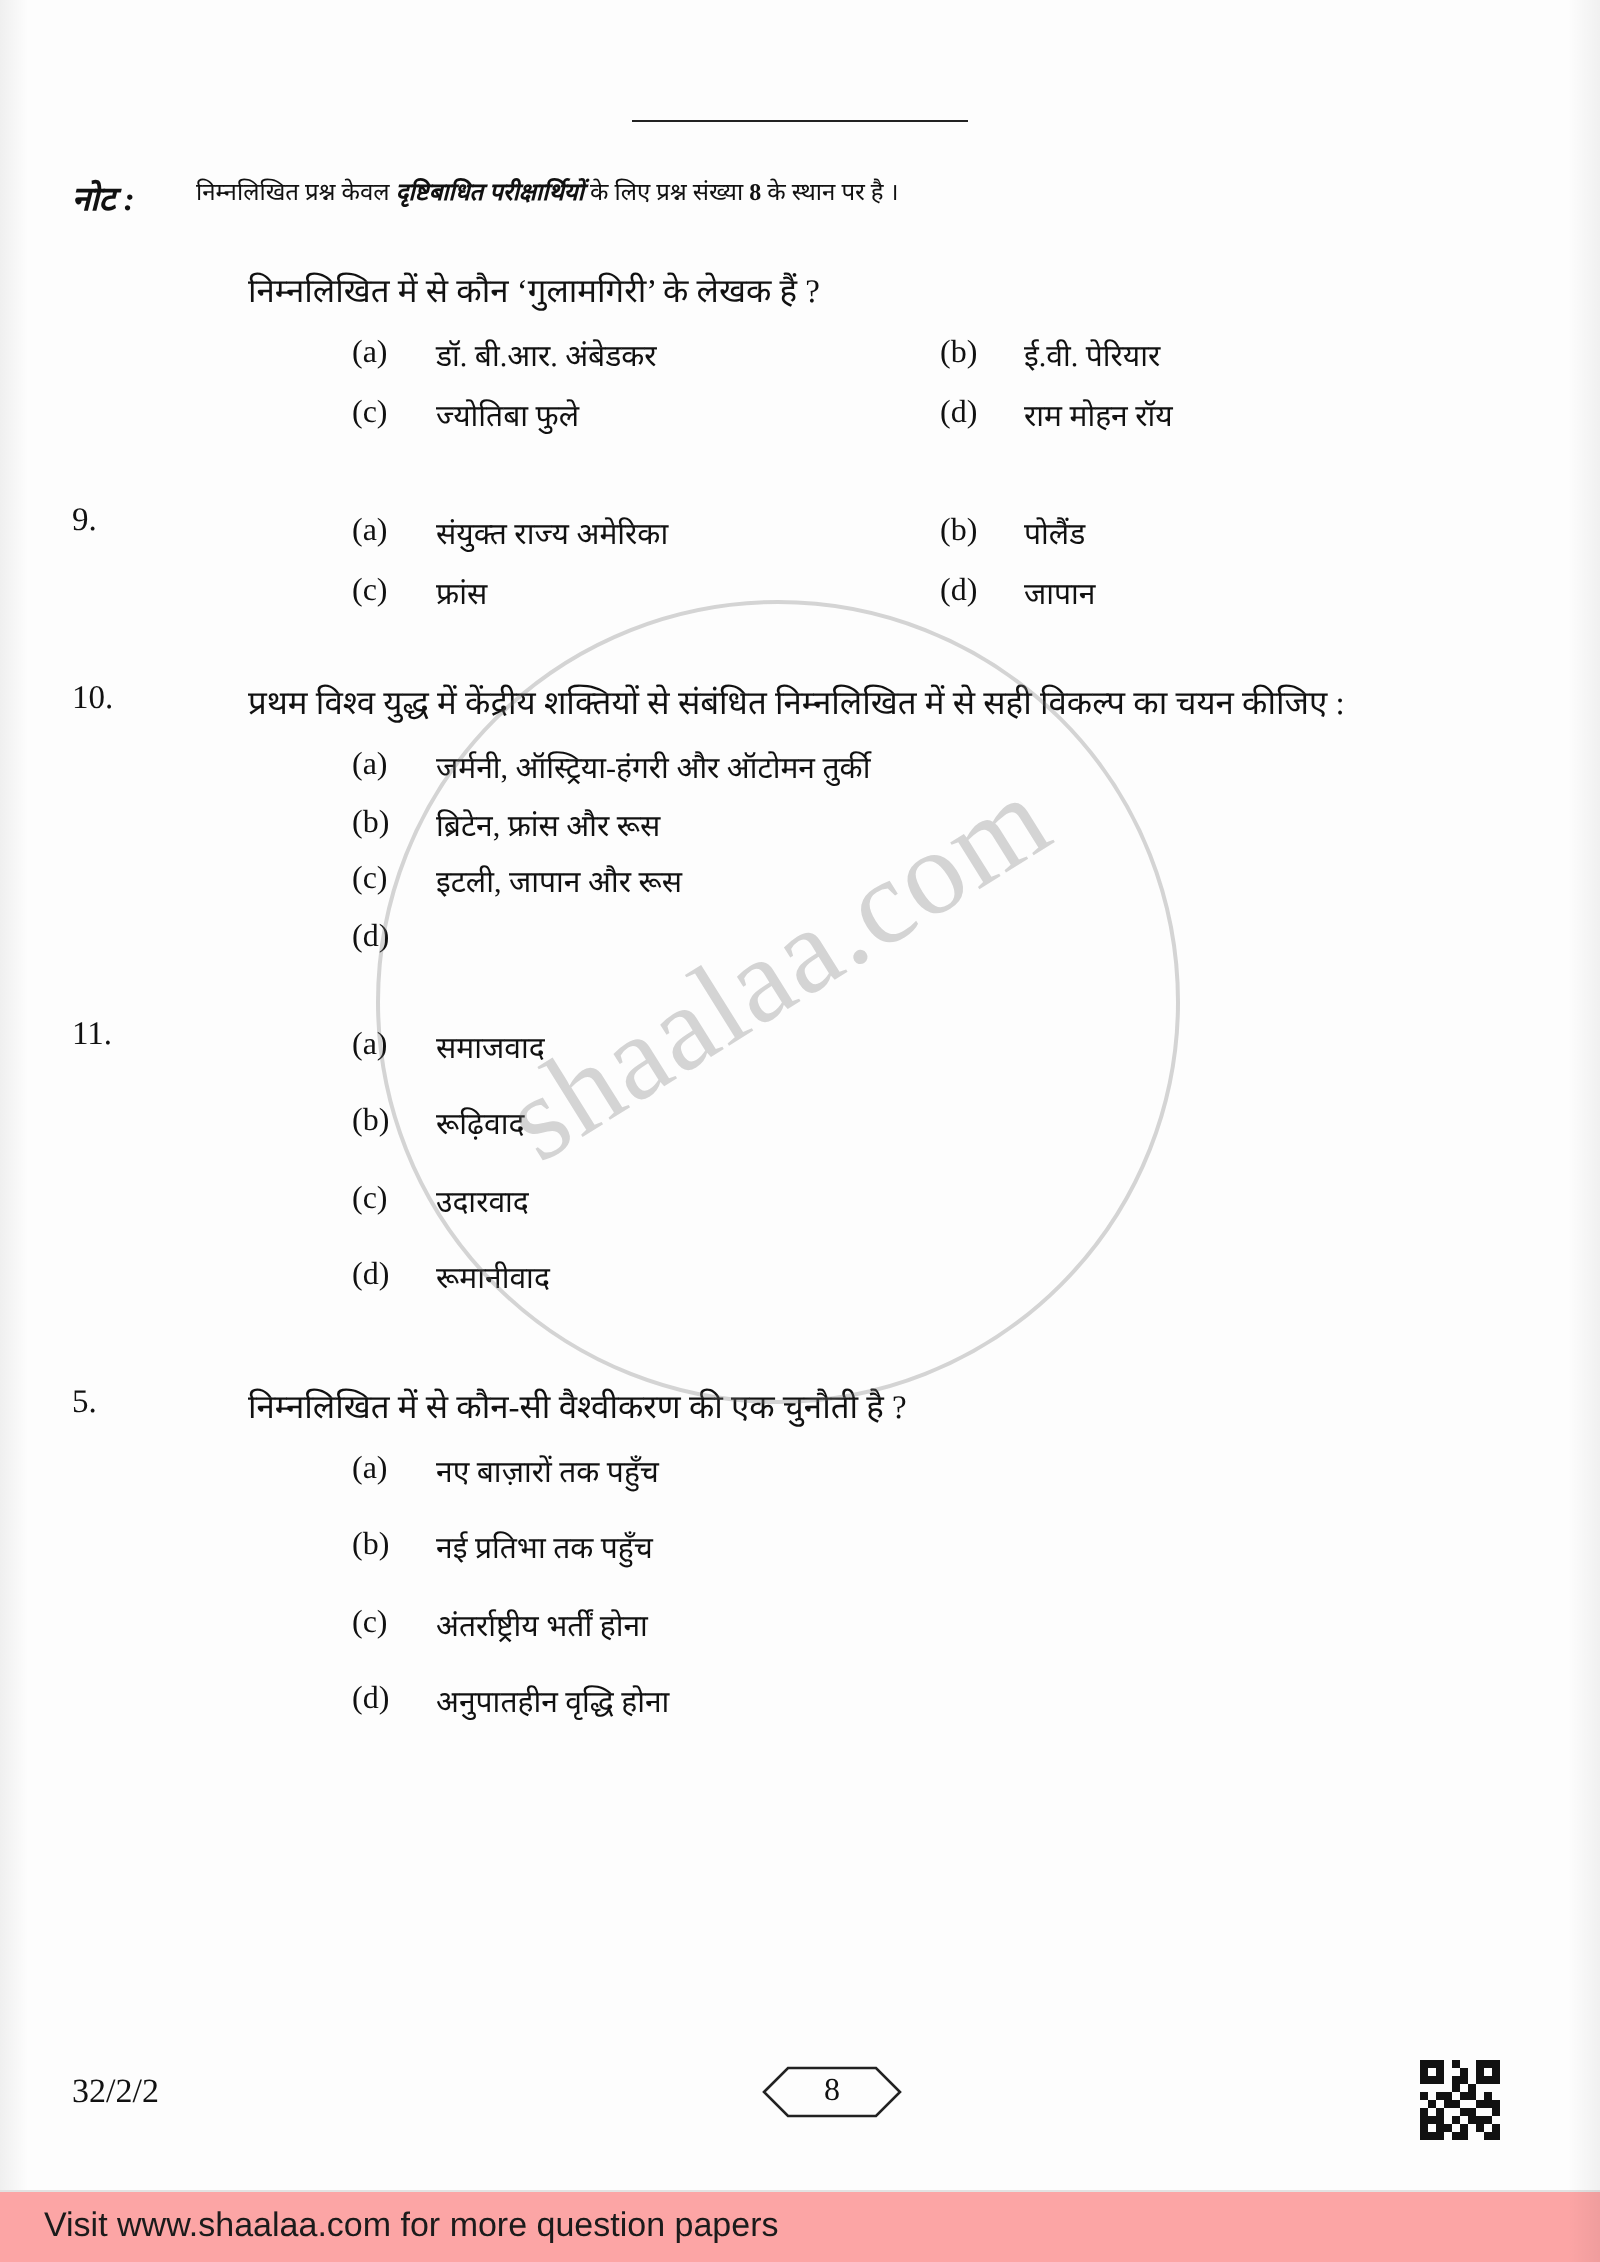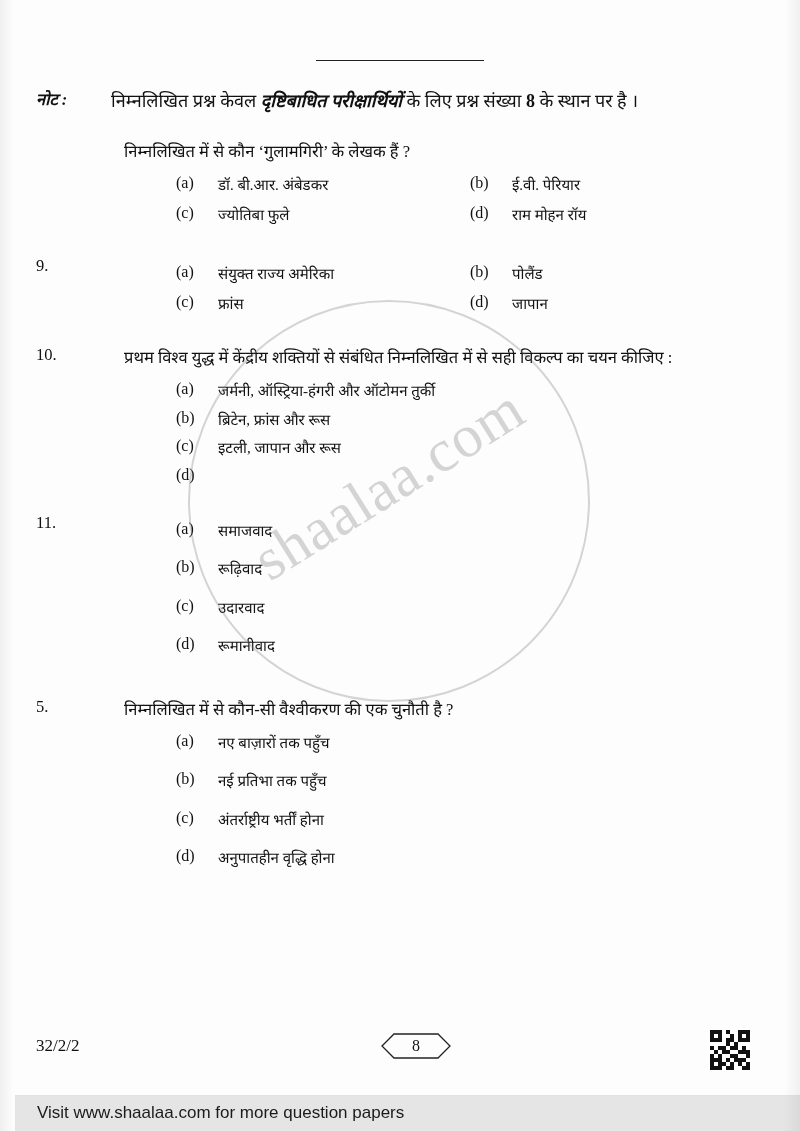--- a/index.html
+++ b/index.html
@@ -58,25 +58,25 @@
   .note-block {
     margin-top: 26px;
     display: flex;
     align-items: flex-start;
   }
   .note-label {
     font-weight: bold;
     font-style: italic;
     font-size: 16.5px;
     white-space: nowrap;
-    padding-right: 17px;
+    padding-right: 4px;
     min-width: 58px;
   }
   .note-text {
-    font-size: 18px;
+    font-size: 12px;
     line-height: 1.62;
     text-align: justify;
   }
   .note-text b { font-weight: bold; }
   .note-text i { font-style: italic; font-weight: bold; }
 
   .q {
     display: flex;
     align-items: flex-start;
     margin-top: 22px;
@@ -207,23 +207,22 @@
   }
   .qr-grid i { display: block; }
   .qr-grid i.on { background: #111; }
 
   .bottom-bar {
     position: absolute;
     left: 0;
     right: 0;
     top: 1095px;
     height: 36px;
-    background: #e5e5e5;
+    background: #fca5a5;
     border-top: 1px solid #e2e2e2;
-    margin-left: 15px;
   }
   .bottom-bar span {
     position: absolute;
     left: 22px;
     top: 7px;
     font-family: "Liberation Sans", sans-serif;
     font-size: 17px;
     color: #1b1b1b;
   }
 </style>

